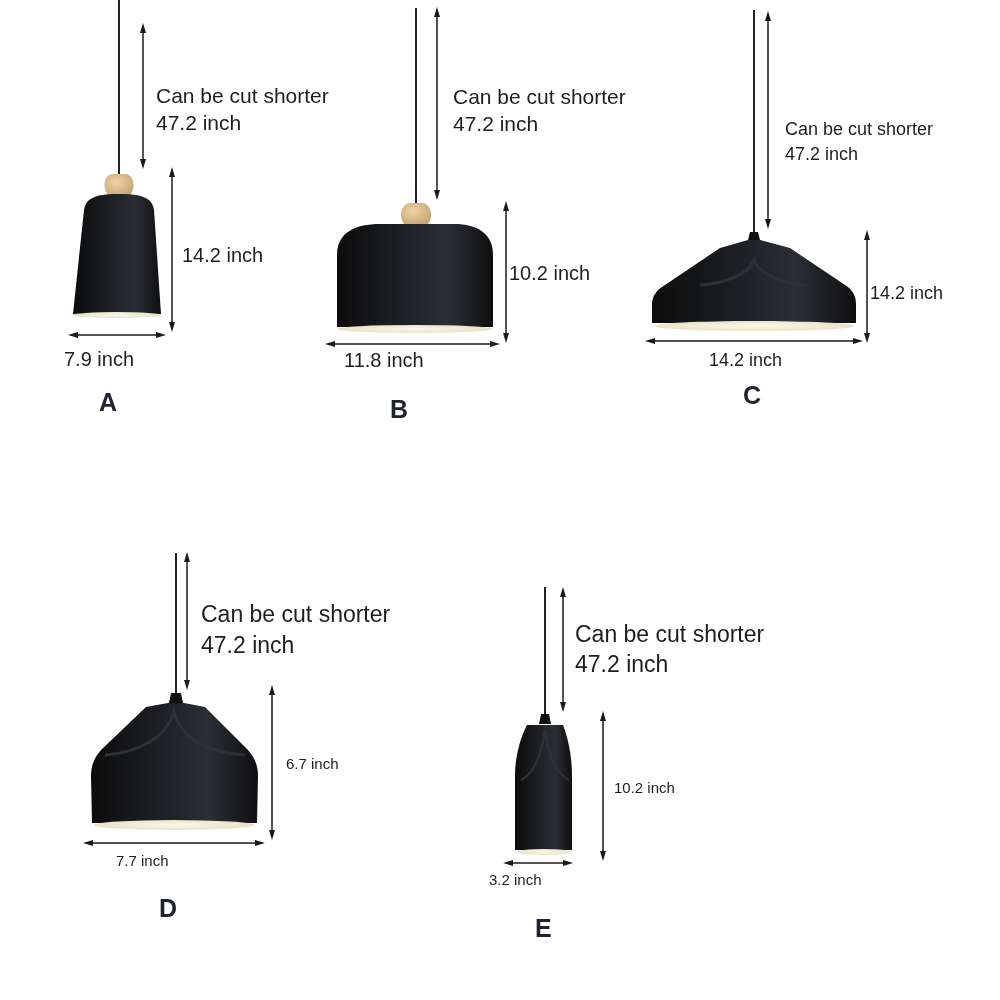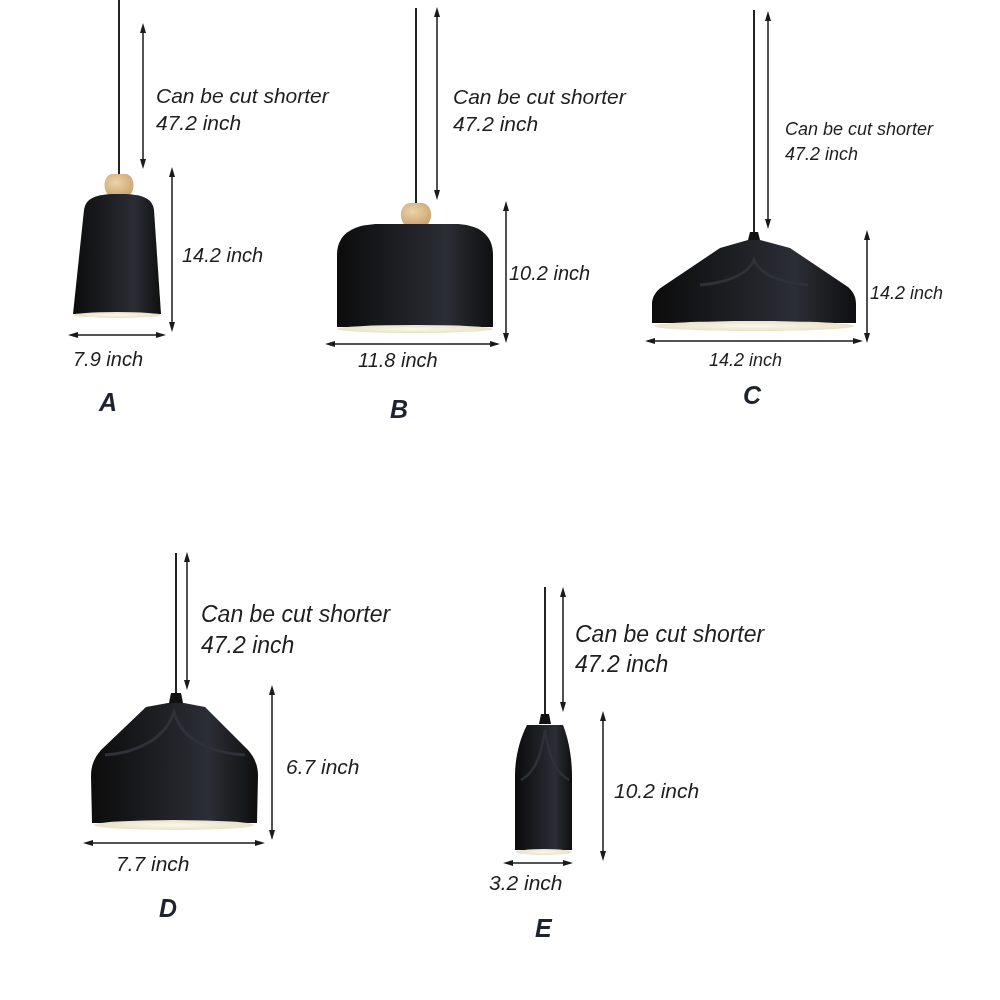--- a/index.html
+++ b/index.html
@@ -1,25 +1,25 @@
 <!DOCTYPE html>
 <html><head>
   <meta charset="utf-8">
   <style>
     html, body { margin: 0; padding: 0; background: #ffffff; }
     body { width: 1000px; height: 1000px; position: relative; overflow: hidden;
            font-family: "Liberation Sans", "DejaVu Sans", sans-serif; color: #222; }
-    #canvas { position: absolute; left: 0; top: 0; width: 1000px; height: 1000px; font-style: italic; }
+    #canvas { position: absolute; left: 0; top: 0; width: 1000px; height: 1000px; }
     .lbl { position: absolute; white-space: nowrap; color: #1e1e1e; line-height: 1.15; }
     .note { font-size: 21px; }
     .note.sm { font-size: 18px; }
     .note.lg { font-size: 23px; }
     .dim { font-size: 20px; }
     .dim.sm { font-size: 18px; }
-    .dim.lg { font-size: 21px; }
+    .dim.lg { font-size: 15px; }
     .letter { font-size: 25px; font-weight: bold; color: #1f2330; }
   </style>
 </head>
 <body>
 
 <div id="canvas">
 
   <svg width="1000" height="1000" viewBox="0 0 1000 1000" style="position:absolute;left:0;top:0;">
     <defs>
       <marker id="ah" markerWidth="10" markerHeight="10" refX="5" refY="5" orient="auto-start-reverse" markerUnits="userSpaceOnUse">
@@ -91,27 +91,27 @@
       <ellipse cx="544" cy="852" rx="28" ry="3" fill="url(#glow)"></ellipse>
       <line x1="563" y1="592" x2="563" y2="707" stroke="#1a1a1a" stroke-width="1.5" marker-start="url(#ah)" marker-end="url(#ah)"></line>
       <line x1="603" y1="716" x2="603" y2="856" stroke="#1a1a1a" stroke-width="1.5" marker-start="url(#ah)" marker-end="url(#ah)"></line>
       <line x1="508" y1="863" x2="568" y2="863" stroke="#1a1a1a" stroke-width="1.5" marker-start="url(#ah)" marker-end="url(#ah)"></line>
     </g>
   </svg>
 
   <div class="lbl note" style="left:156px;top:84px;">Can be cut shorter</div>
   <div class="lbl note" style="left:156px;top:111px;">47.2 inch</div>
   <div class="lbl dim" style="left:182px;top:244px;">14.2 inch</div>
-  <div class="lbl dim" style="left:73px;top:348px;">7.9 inch</div>
+  <div class="lbl dim" style="left:64px;top:348px;">7.9 inch</div>
   <div class="lbl letter" style="left:99px;top:388px;">A</div>
 
   <div class="lbl note" style="left:453px;top:85px;">Can be cut shorter</div>
   <div class="lbl note" style="left:453px;top:112px;">47.2 inch</div>
   <div class="lbl dim" style="left:509px;top:262px;">10.2 inch</div>
-  <div class="lbl dim" style="left:358px;top:349px;">11.8 inch</div>
+  <div class="lbl dim" style="left:344px;top:349px;">11.8 inch</div>
   <div class="lbl letter" style="left:390px;top:395px;">B</div>
 
   <div class="lbl note sm" style="left:785px;top:119px;">Can be cut shorter</div>
   <div class="lbl note sm" style="left:785px;top:144px;">47.2 inch</div>
   <div class="lbl dim sm" style="left:870px;top:283px;">14.2 inch</div>
   <div class="lbl dim sm" style="left:709px;top:350px;">14.2 inch</div>
   <div class="lbl letter" style="left:743px;top:381px;">C</div>
 
   <div class="lbl note lg" style="left:201px;top:601px;">Can be cut shorter</div>
   <div class="lbl note lg" style="left:201px;top:632px;">47.2 inch</div>

